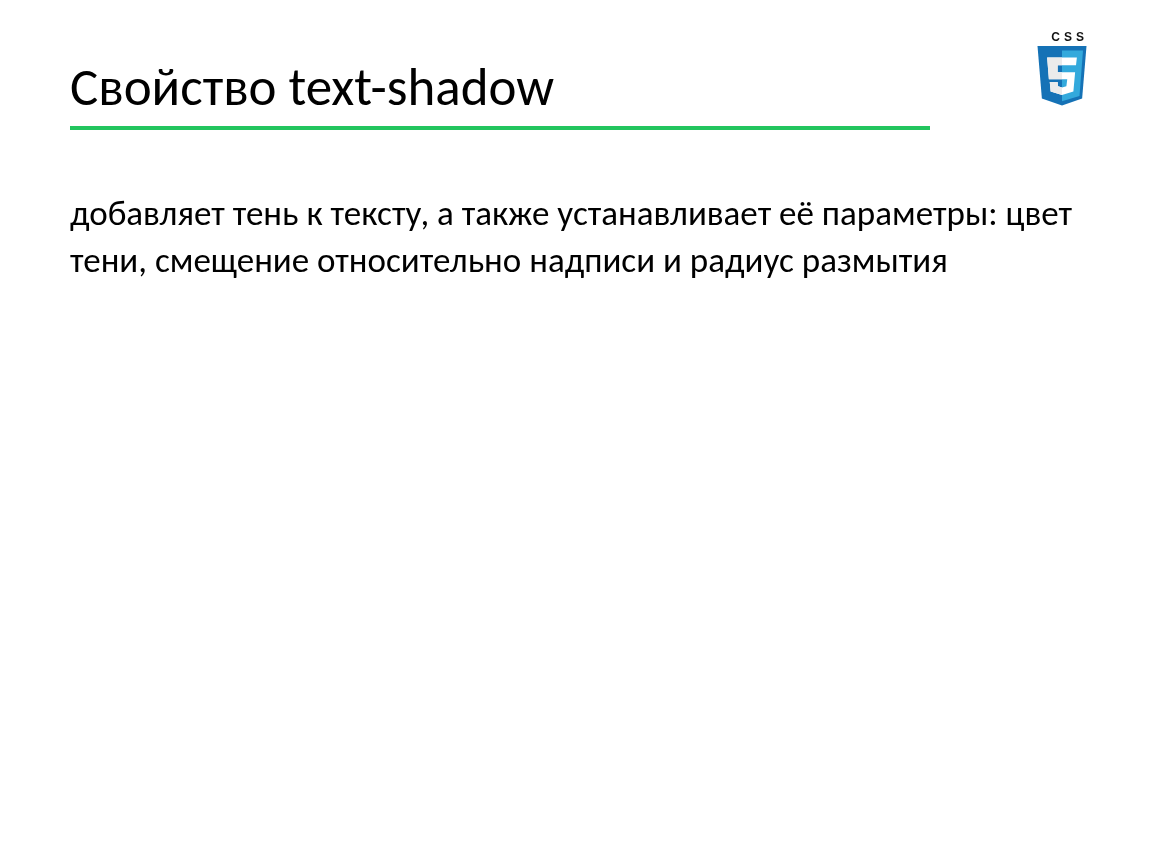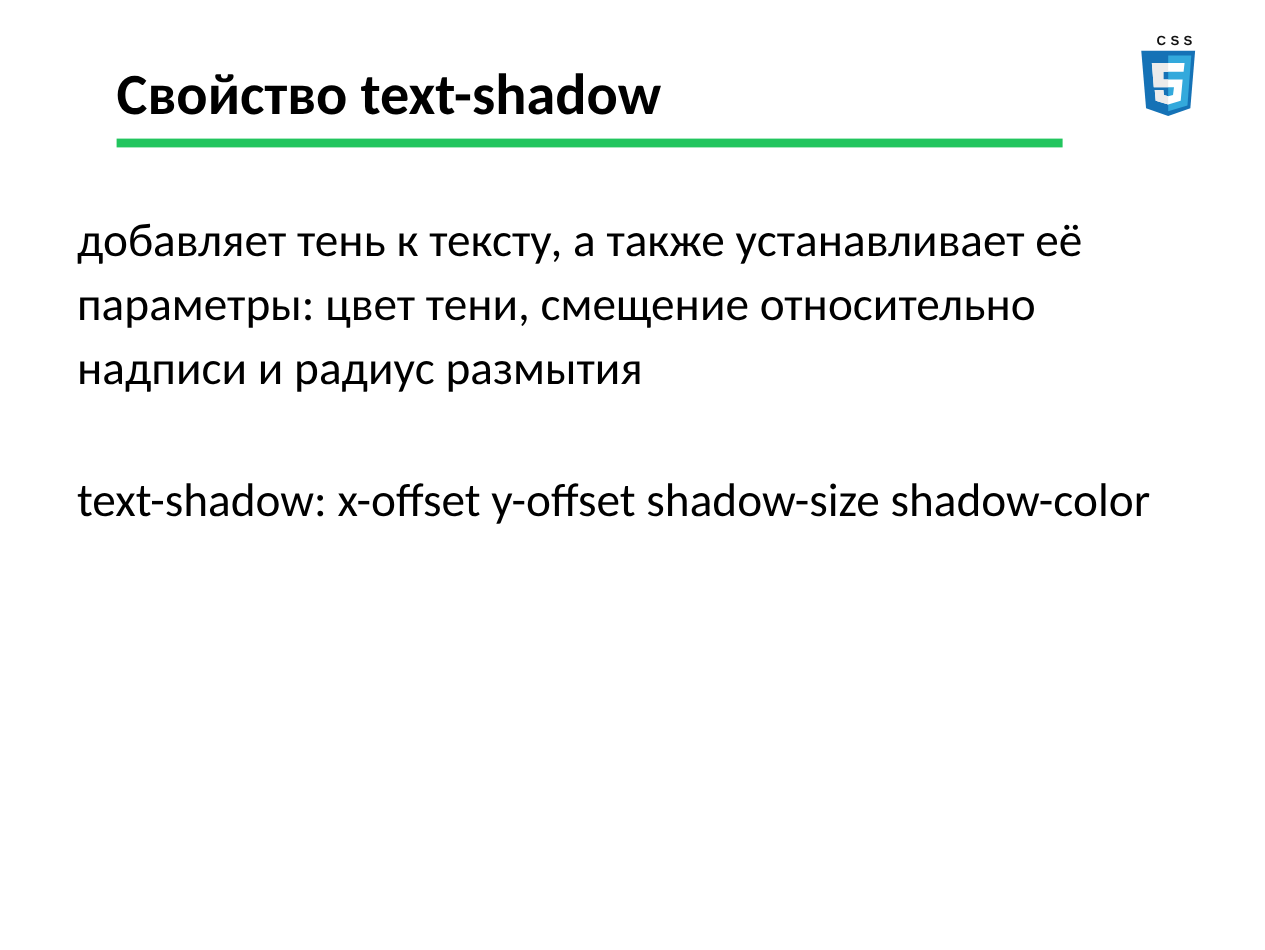--- a/index.html
+++ b/index.html
@@ -35,33 +35,32 @@
     padding-right: 2px;
   }
   .title-block {
     position: absolute;
     left: 70px;
     right: 70px;
     top: 58px;
   }
   .title {
     font-size: 53px;
-    font-weight: 700;
+    font-weight: 400;
     line-height: 1.1;
     padding-bottom: 10px;
-    border-bottom: 8px solid #22c55e;
+    border-bottom: 4px solid #22c55e;
     max-width: 860px;
-    margin-left: 36px;
   }
   .body {
     position: absolute;
     left: 70px;
     right: 70px;
     top: 190px;
-    font-size: 43px;
+    font-size: 35px;
     line-height: 1.35;
   }
   .body p {
     margin: 0 0 12px 0;
   }
   .gap {
     height: 50px;
   }
 </style>
 </head>
@@ -82,16 +81,15 @@
     </svg>
   </div>
 
   <div class="title-block">
     <div class="title">Свойство text-shadow</div>
   </div>
 
   <div class="body">
     <p>добавляет тень к тексту, а также устанавливает её параметры: цвет тени, смещение относительно надписи и радиус размытия</p>
     <div class="gap"></div>
-    <p>text-shadow: x-offset y-offset shadow-size shadow-color</p>
   </div>
 
 </div>
 
 </body></html>

